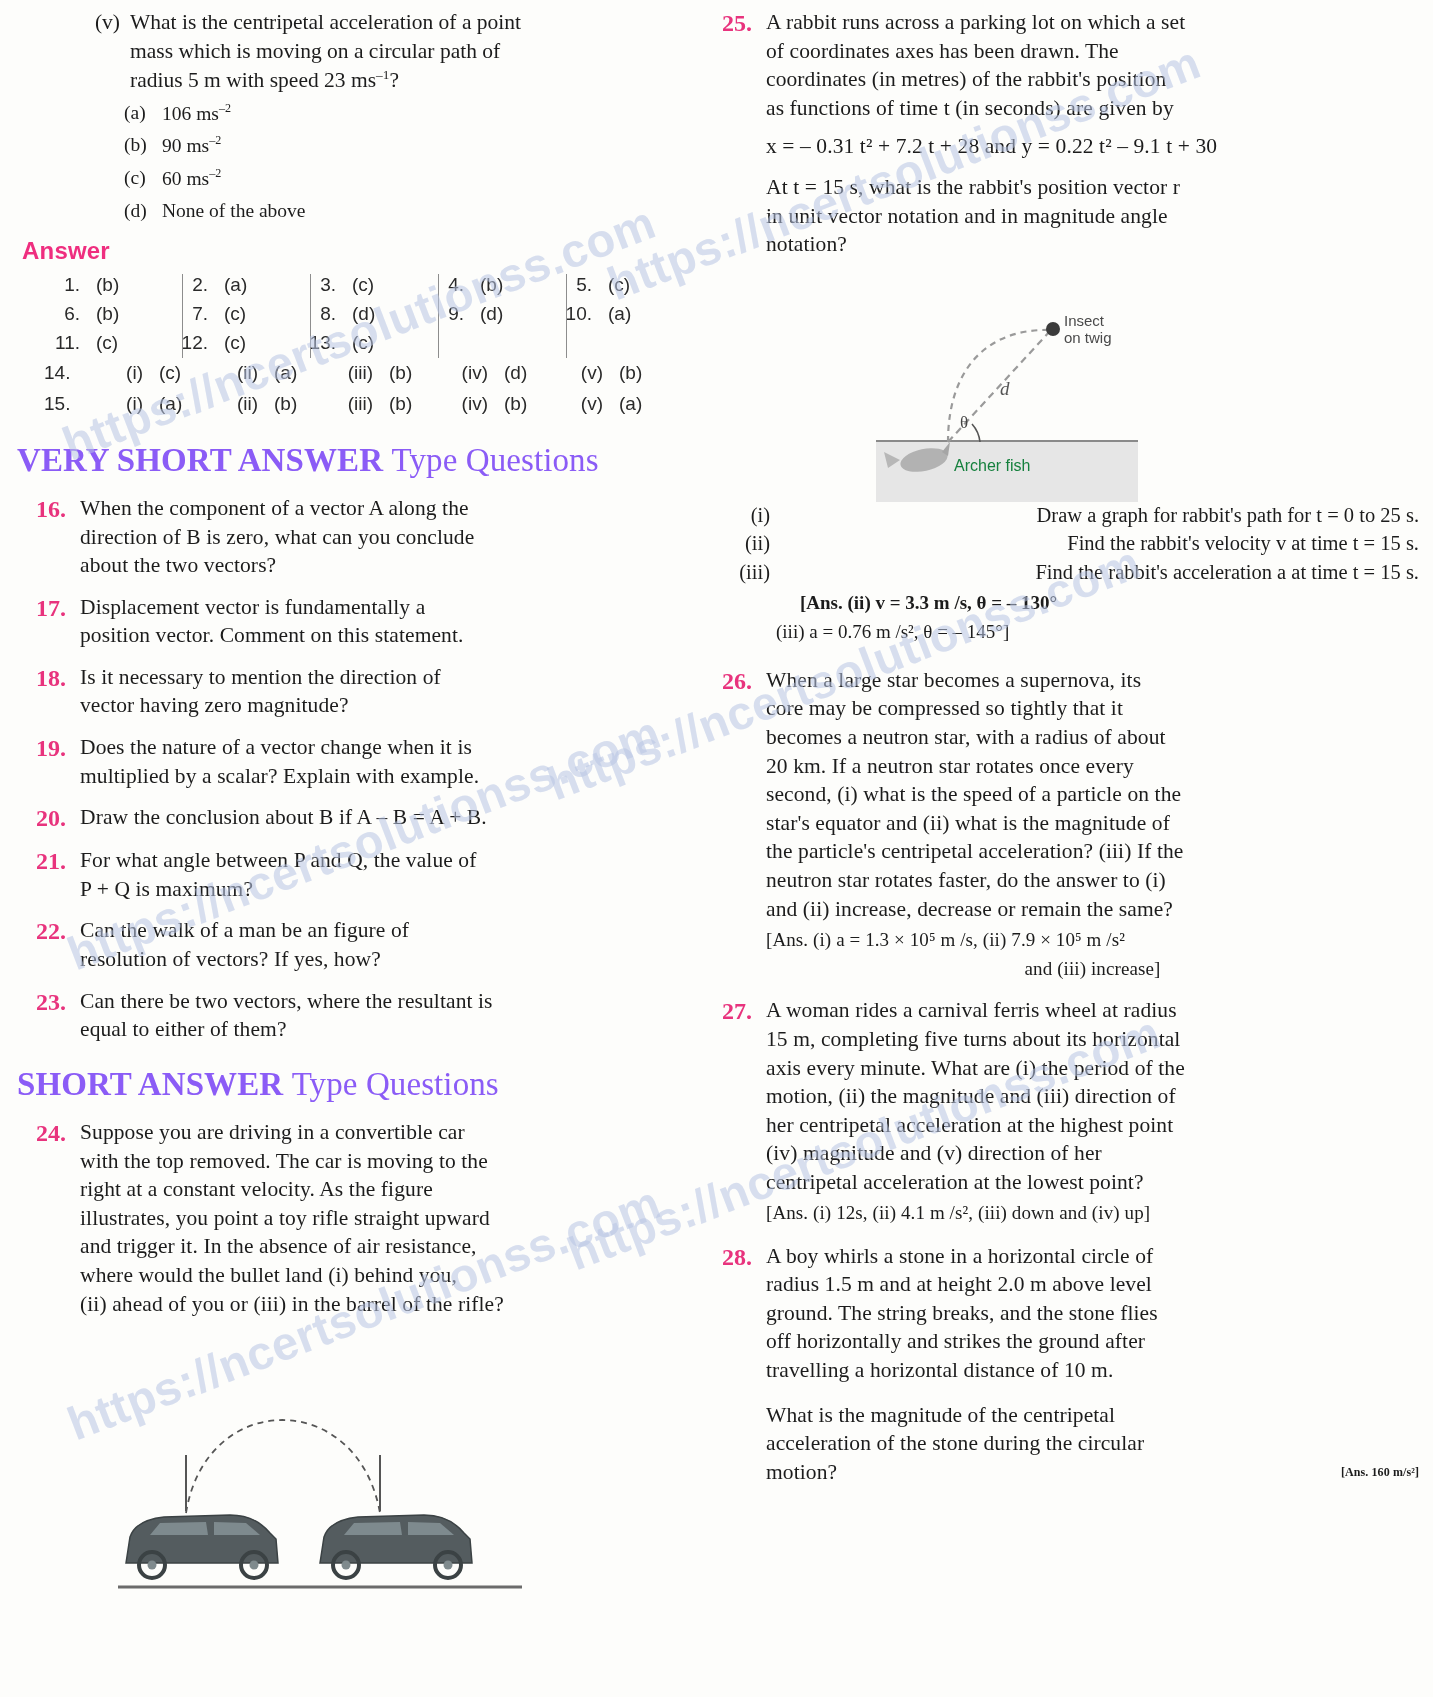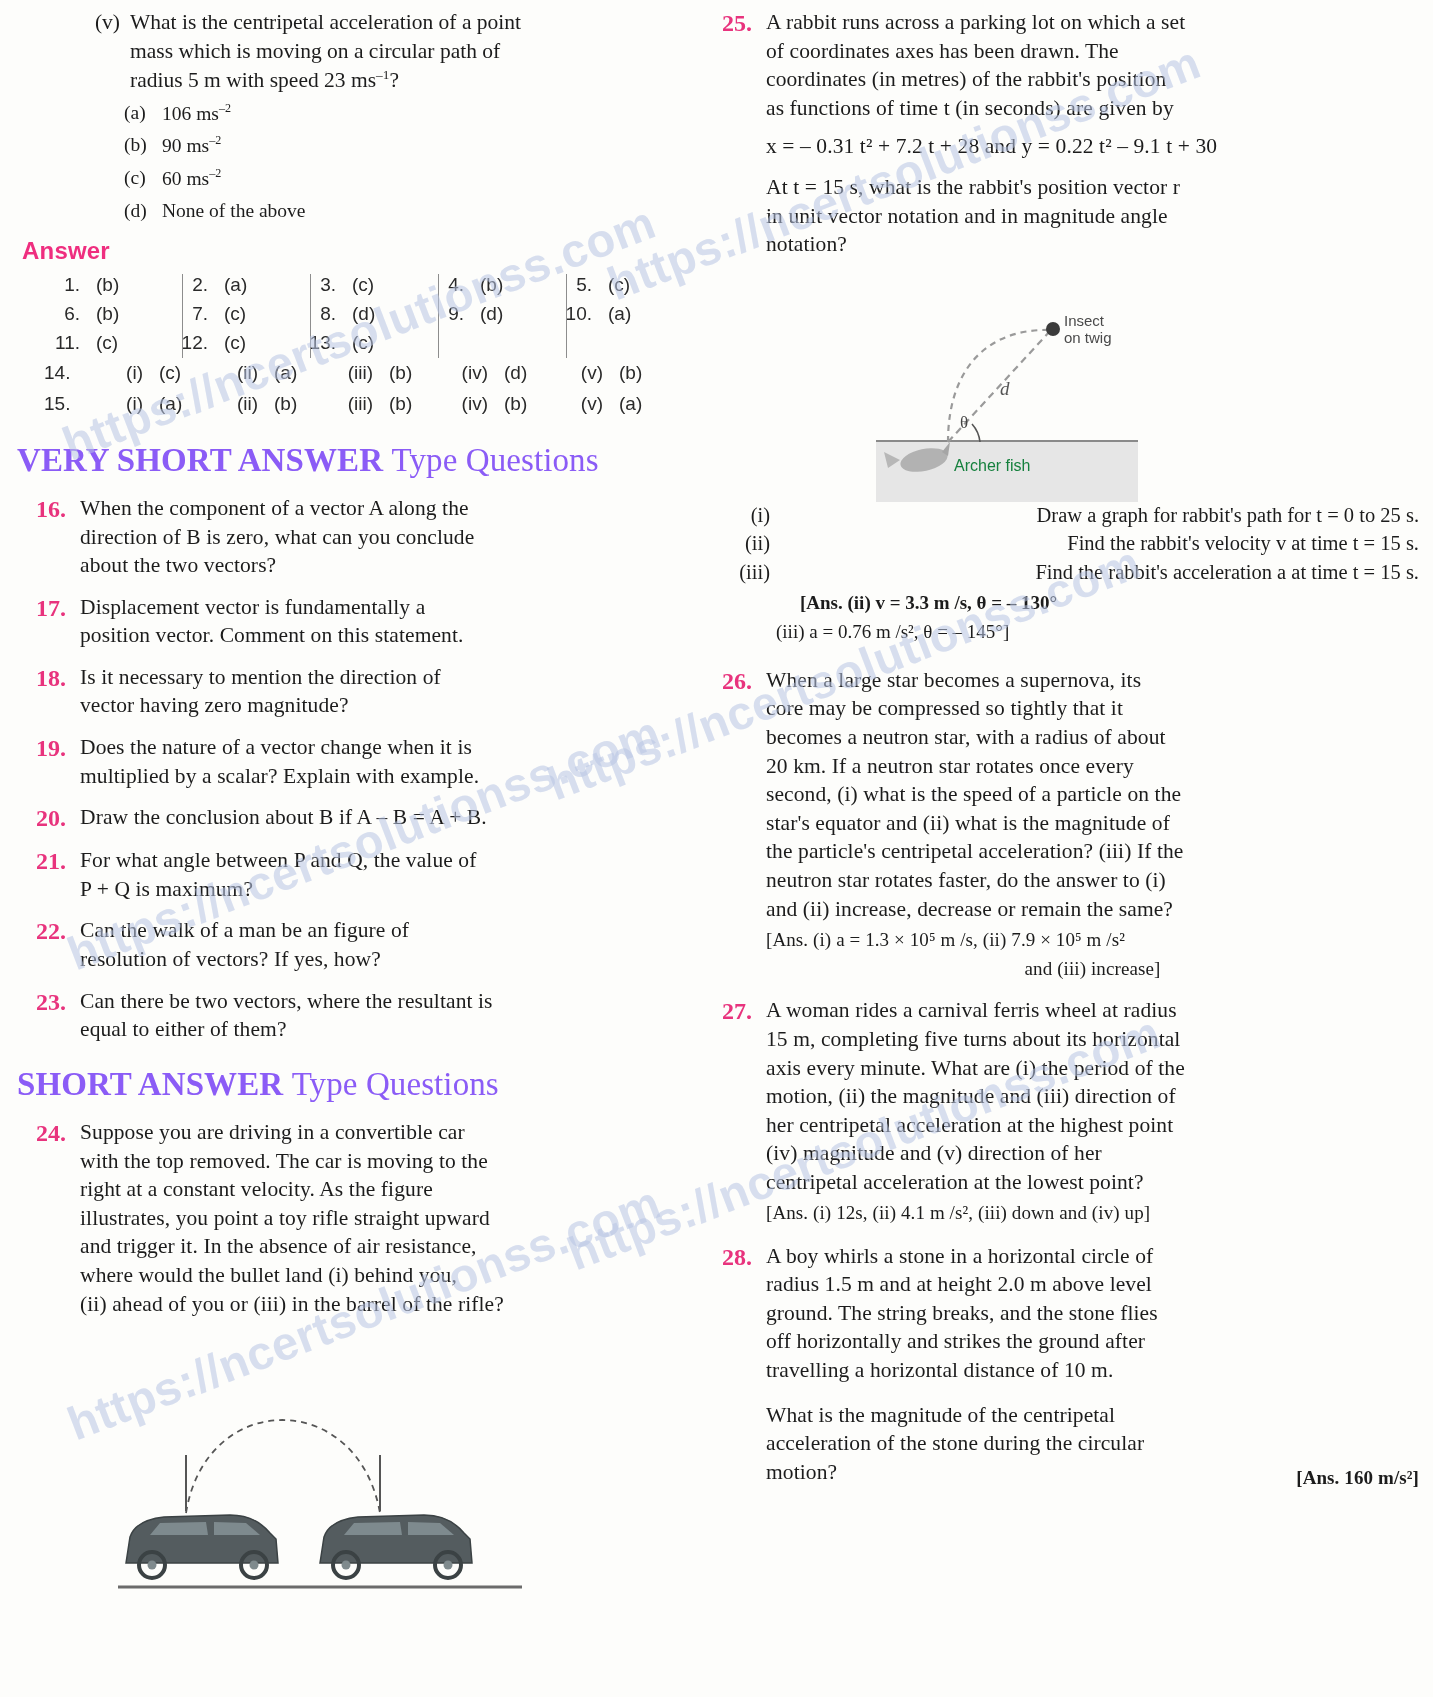--- a/index.html
+++ b/index.html
@@ -234,21 +234,21 @@
   .fig-car {
     position: absolute;
     left: 110px;
     top: 1395px;
     width: 420px;
     height: 200px;
   }
 
   
   .ans-inline-right {
-    font-size: 19px;
+    font-size: 12px;
     text-align: right;
     margin-top: 2px;
   }
 </style>
 </head>
 <body>
 
 <div class="page">
 
   <div class="col col-left">

